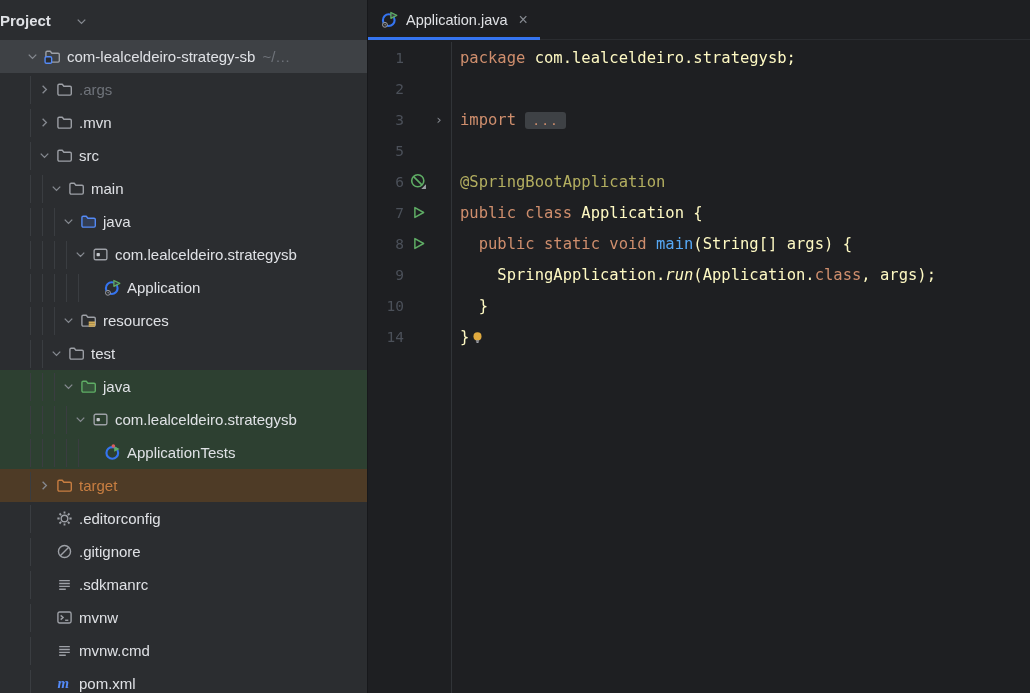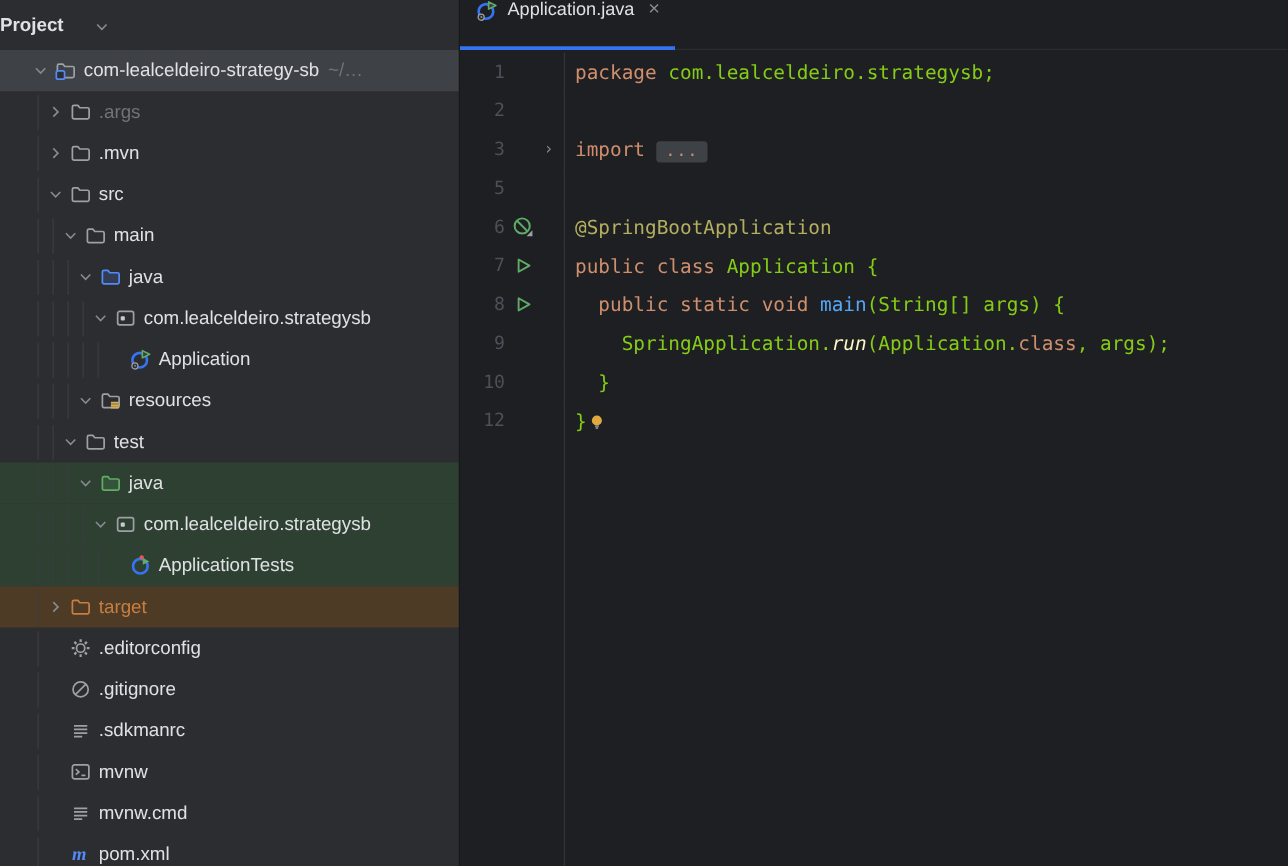--- a/index.html
+++ b/index.html
@@ -25,38 +25,38 @@
   .chevbox{width:16px;height:16px;flex:none;display:flex;align-items:center;justify-content:center;margin-right:3px}
   .ticon{width:18px;height:18px;flex:none;display:flex;align-items:center;justify-content:center;margin-right:6px}
   .tlabel{color:#dfe1e5}
   .tlabel.dim{color:#6f737a}
   .tlabel.excl-text{color:#c87e41}
   .tsuffix{color:#6f737a;margin-left:7px}
   
   #editor{flex:1;display:flex;flex-direction:column;min-width:0}
   .tabs{height:40px;flex:none;display:flex;align-items:stretch;background:#1e1f22;
         border-bottom:1px solid #2a2c30;box-sizing:border-box}
-  .tab{display:flex;align-items:flex-start;padding:0 12px 0 13px;gap:8px;position:relative;
+  .tab{display:flex;align-items:center;padding:0 12px 0 13px;gap:8px;position:relative;
        font-size:14.5px;cursor:pointer}
   .tab::after{content:"";position:absolute;left:0;right:0;bottom:-1px;height:3px;background:#3574f0}
   .tab .close{color:#868a91;font-size:16px;margin-left:3px;line-height:1}
   #code{flex:1;display:flex;flex-direction:column;
         font-family:"DejaVu Sans Mono","Liberation Mono",monospace;font-size:15.5px;padding-top:2px}
   .cl{height:31px;flex:none;display:flex;align-items:center}
   .cl.filler{flex:1;height:auto}
   .cl.cur{background:#26282e}
   .gut{width:84px;flex:none;align-self:stretch;display:flex;align-items:center;
        border-right:1px solid #313438;box-sizing:border-box}
   .lnum{width:36px;text-align:right;color:#4b5059;font-size:14.5px;flex:none}
   .cur .lnum{color:#a1a3ab}
   .gico{width:26px;margin-left:1px;display:flex;justify-content:center;align-items:center;flex:none}
   .gfold{width:16px;color:#868a91;font-size:13px;display:flex;justify-content:center;flex:none}
   .ctext{padding-left:8px;white-space:pre;color:#bcbec4}
   .tk-kw{color:#cf8e6d}
-  .tk-pl{color:#84cc16}
+  .tk-pl{color:#fef9c3}
   .tk-ann{color:#b3ae60}
   .tk-fn{color:#56a8f5}
   .tk-it{color:#fef9c3;font-style:italic}
   .tk-fold{background:#3e4145;border-radius:3px;padding:1px 7px;color:#cf8e6d;font-size:13px;letter-spacing:1px}
   .bulb{display:inline-flex;margin-left:1px;vertical-align:-3px}
 </style>
 </head>
 <body>
 
 <div id="panel">
@@ -465,21 +465,21 @@
       <div class="cl">
         <span class="gut">
           <span class="lnum">10</span>
           <span class="gico"></span>
           <span class="gfold"></span>
         </span>
         <span class="ctext"><span class="tk-pl">  }</span></span>
       </div>
       <div class="cl">
         <span class="gut">
-          <span class="lnum">12</span>
+          <span class="lnum">14</span>
           <span class="gico"></span>
           <span class="gfold"></span>
         </span>
         <span class="ctext"><span class="tk-pl">}</span><span class="bulb"><svg width="15" height="15" viewBox="0 0 16 16" fill="none" xmlns="http://www.w3.org/2000/svg">
               <circle cx="8" cy="6.8" r="4.3" fill="#dfa93f"></circle>
               <path d="M6.3 11.6h3.4M6.9 13.2h2.2" stroke="#a1a3ab" stroke-width="1.2"></path>
             </svg></span></span>
       </div>
       <div class="cl filler">
         <span class="gut"></span>

